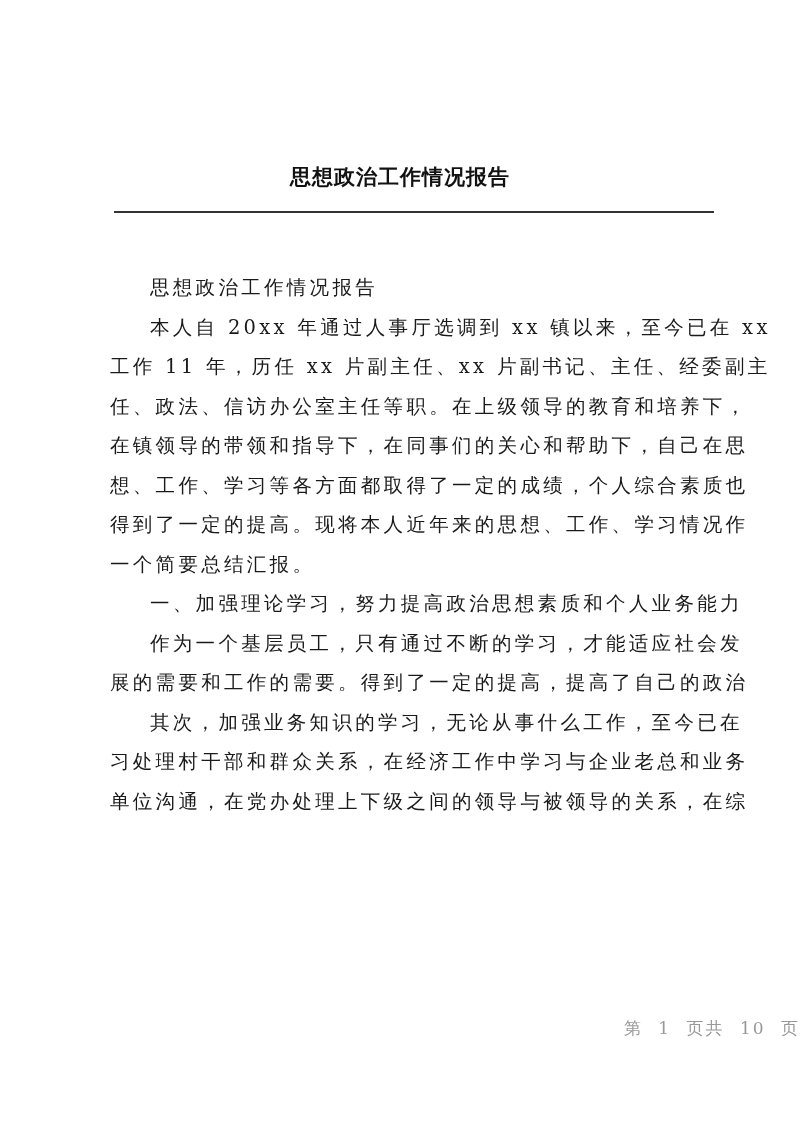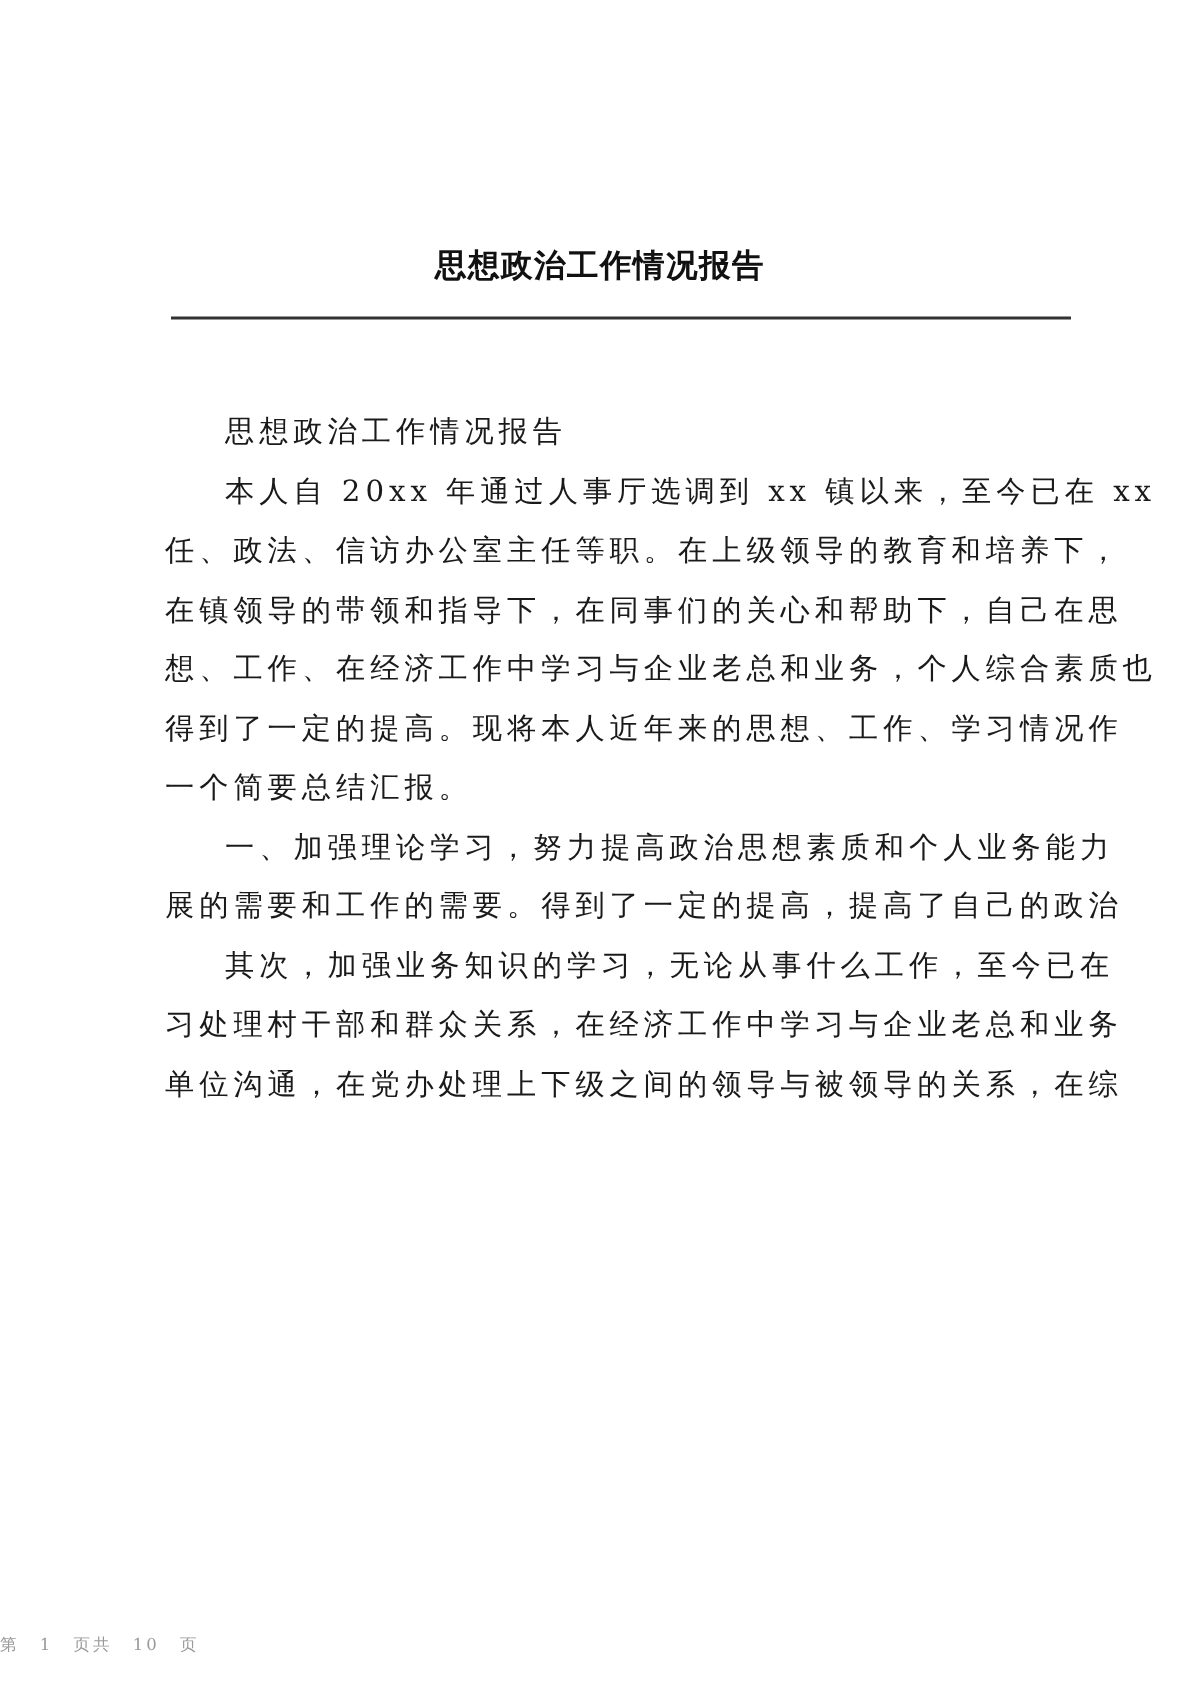--- a/index.html
+++ b/index.html
@@ -2,36 +2,38 @@
 <html><head>
   <meta charset="utf-8">
   <style>
     html, body { margin: 0; padding: 0; background: #ffffff; }
     body { width: 800px; height: 1131px; position: relative; overflow: hidden; font-family: "DejaVu Serif", "Liberation Serif", serif; color: #1a1a1a; }
     .title { position: absolute; left: 0; width: 800px; top: 163px; text-align: center; font-family: "DejaVu Sans", "Liberation Sans", sans-serif; font-weight: bold; font-size: 21px; letter-spacing: 1px; color: #111; }
     .rule { position: absolute; left: 114px; width: 600px; top: 211px; height: 2px; background: #333; }
     .body { position: absolute; left: 110px; width: 600px; top: 268px; }
     .line { height: 39.5px; line-height: 39.5px; font-size: 19.5px; white-space: nowrap; letter-spacing: 3.3px; }
     .indent { padding-left: 40px; }
-    .footer { position: absolute; left: 0; width: 800px; top: 1089px; text-align: left; font-size: 11px; color: #999; word-spacing: 8px; letter-spacing: 2px; }
+    .footer { position: absolute; left: 0; width: 800px; top: 1017px; text-align: right; font-size: 17px; color: #999; word-spacing: 8px; letter-spacing: 2px; }
   </style>
 </head>
 <body>
 
 <div class="title">思想政治工作情况报告</div>
 <div class="rule"></div>
 
 <div class="body">
   <div class="line indent">思想政治工作情况报告</div>
   <div class="line indent">本人自 20xx 年通过人事厅选调到 xx 镇以来，至今已在 xx</div>
+  <div class="line">工作 11 年，历任 xx 片副主任、xx 片副书记、主任、经委副主</div>
   <div class="line">任、政法、信访办公室主任等职。在上级领导的教育和培养下，</div>
   <div class="line">在镇领导的带领和指导下，在同事们的关心和帮助下，自己在思</div>
-  <div class="line">想、工作、在经济工作中学习与企业老总和业务，个人综合素质也</div>
+  <div class="line">想、工作、学习等各方面都取得了一定的成绩，个人综合素质也</div>
   <div class="line">得到了一定的提高。现将本人近年来的思想、工作、学习情况作</div>
   <div class="line">一个简要总结汇报。</div>
   <div class="line indent">一、加强理论学习，努力提高政治思想素质和个人业务能力</div>
+  <div class="line indent">作为一个基层员工，只有通过不断的学习，才能适应社会发</div>
   <div class="line">展的需要和工作的需要。得到了一定的提高，提高了自己的政治</div>
   <div class="line indent">其次，加强业务知识的学习，无论从事什么工作，至今已在</div>
   <div class="line">习处理村干部和群众关系，在经济工作中学习与企业老总和业务</div>
   <div class="line">单位沟通，在党办处理上下级之间的领导与被领导的关系，在综</div>
 </div>
 
 <div class="footer">第 1 页共 10 页</div>
 
 </body></html>

